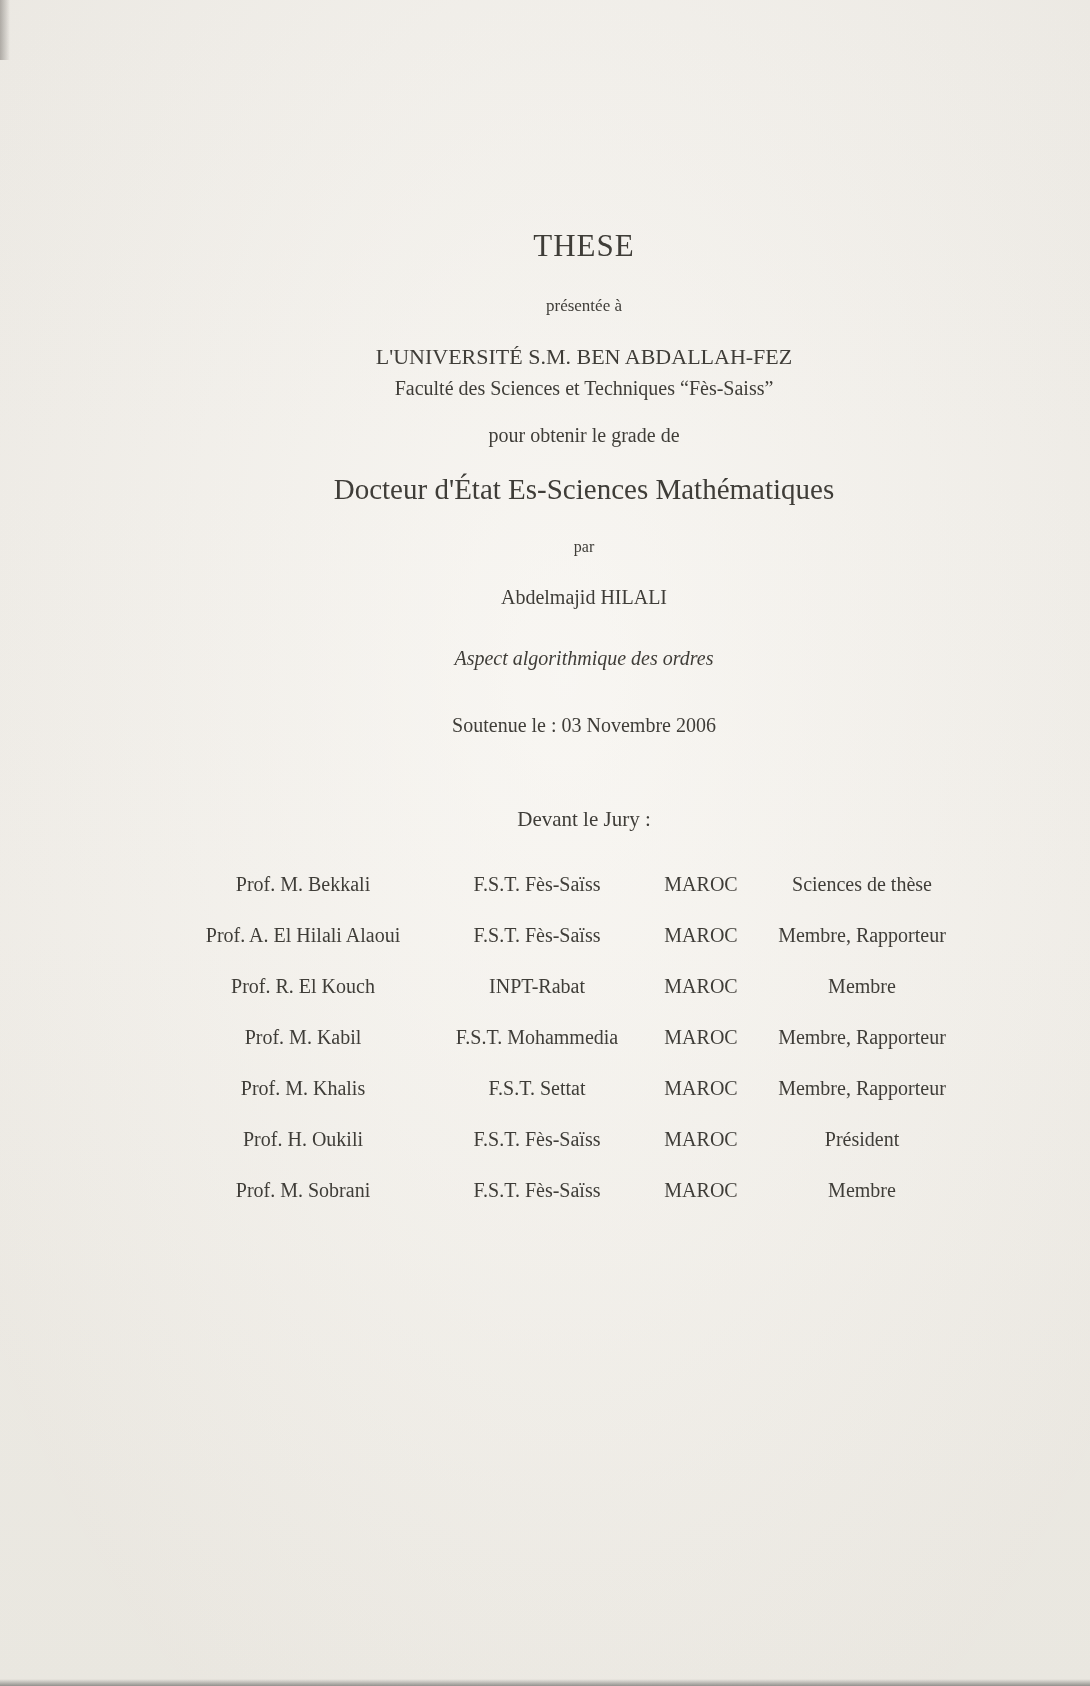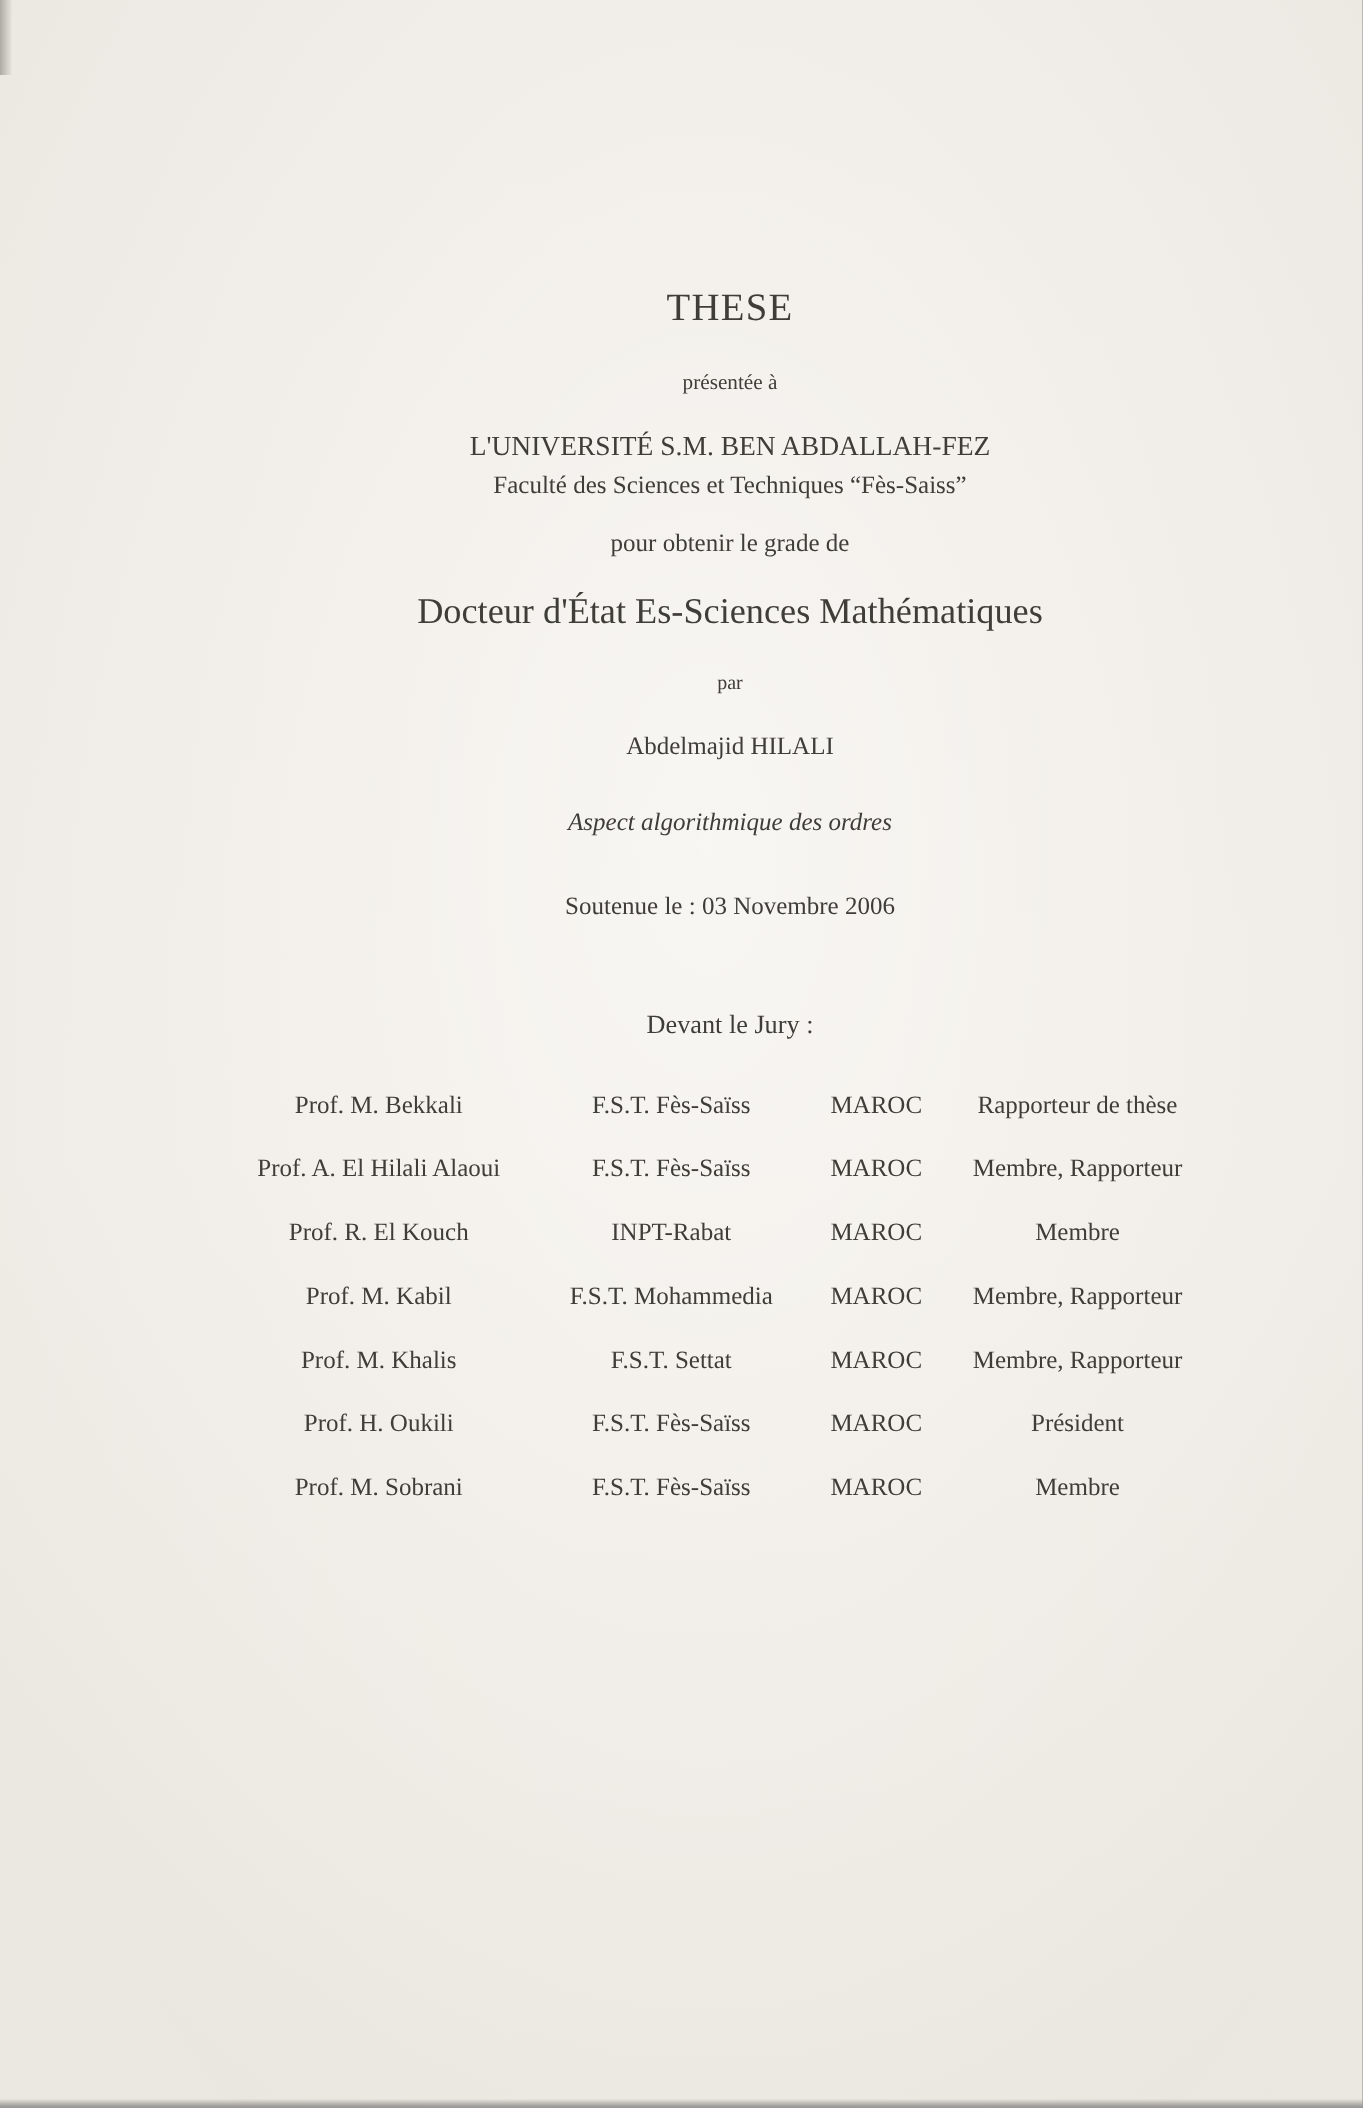--- a/index.html
+++ b/index.html
@@ -114,21 +114,21 @@
     <div class="thesis-title">Aspect algorithmique des ordres</div>
     <div class="defense-date">Soutenue le : 03 Novembre 2006</div>
     <div class="jury-heading">Devant le Jury :</div>
   </div>
 
   <div class="jury-table">
 
     <div class="cell">Prof. M. Bekkali</div>
     <div class="cell">F.S.T. Fès-Saïss</div>
     <div class="cell">MAROC</div>
-    <div class="cell">Rapporteur de thèse</div>
+    <div class="cell">Sciences de thèse</div>
 
     <div class="cell">Prof. A. El Hilali Alaoui</div>
     <div class="cell">F.S.T. Fès-Saïss</div>
     <div class="cell">MAROC</div>
     <div class="cell">Membre, Rapporteur</div>
 
     <div class="cell">Prof. R. El Kouch</div>
     <div class="cell">INPT-Rabat</div>
     <div class="cell">MAROC</div>
     <div class="cell">Membre</div>

